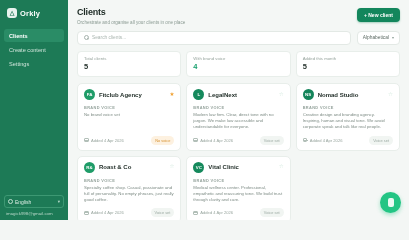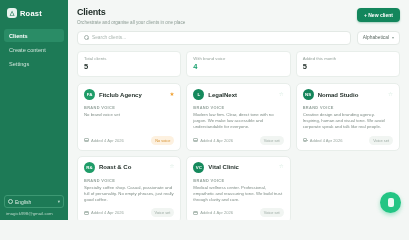--- a/index.html
+++ b/index.html
@@ -154,21 +154,21 @@
   }
 </style>
 </head>
 <body>
 
 <div class="app">
 
   <aside class="sidebar">
     <div class="brand">
       <span class="brand-logo">△</span>
-      <span class="brand-name">Roast</span>
+      <span class="brand-name">Orkly</span>
     </div>
 
     <nav class="nav">
       <div class="nav-item active">Clients</div>
       <div class="nav-item">Create content</div>
       <div class="nav-item">Settings</div>
     </nav>
 
     <div class="side-footer">
       <div class="lang-select">

